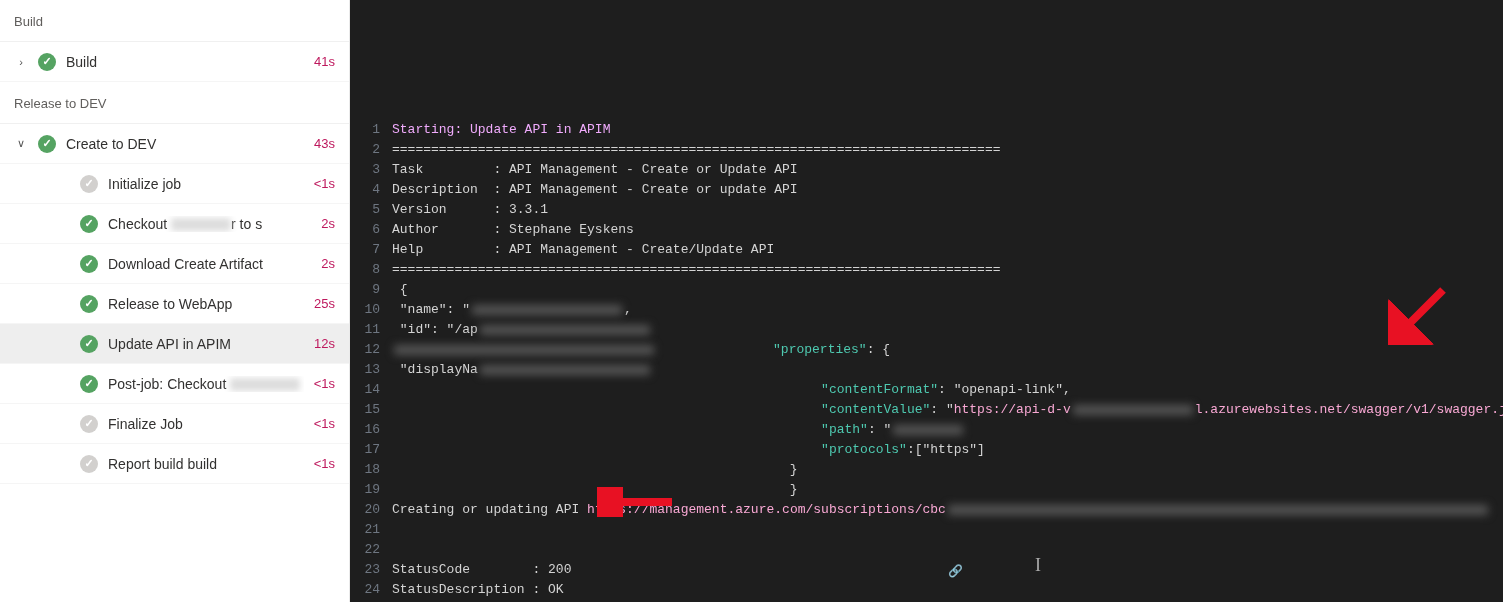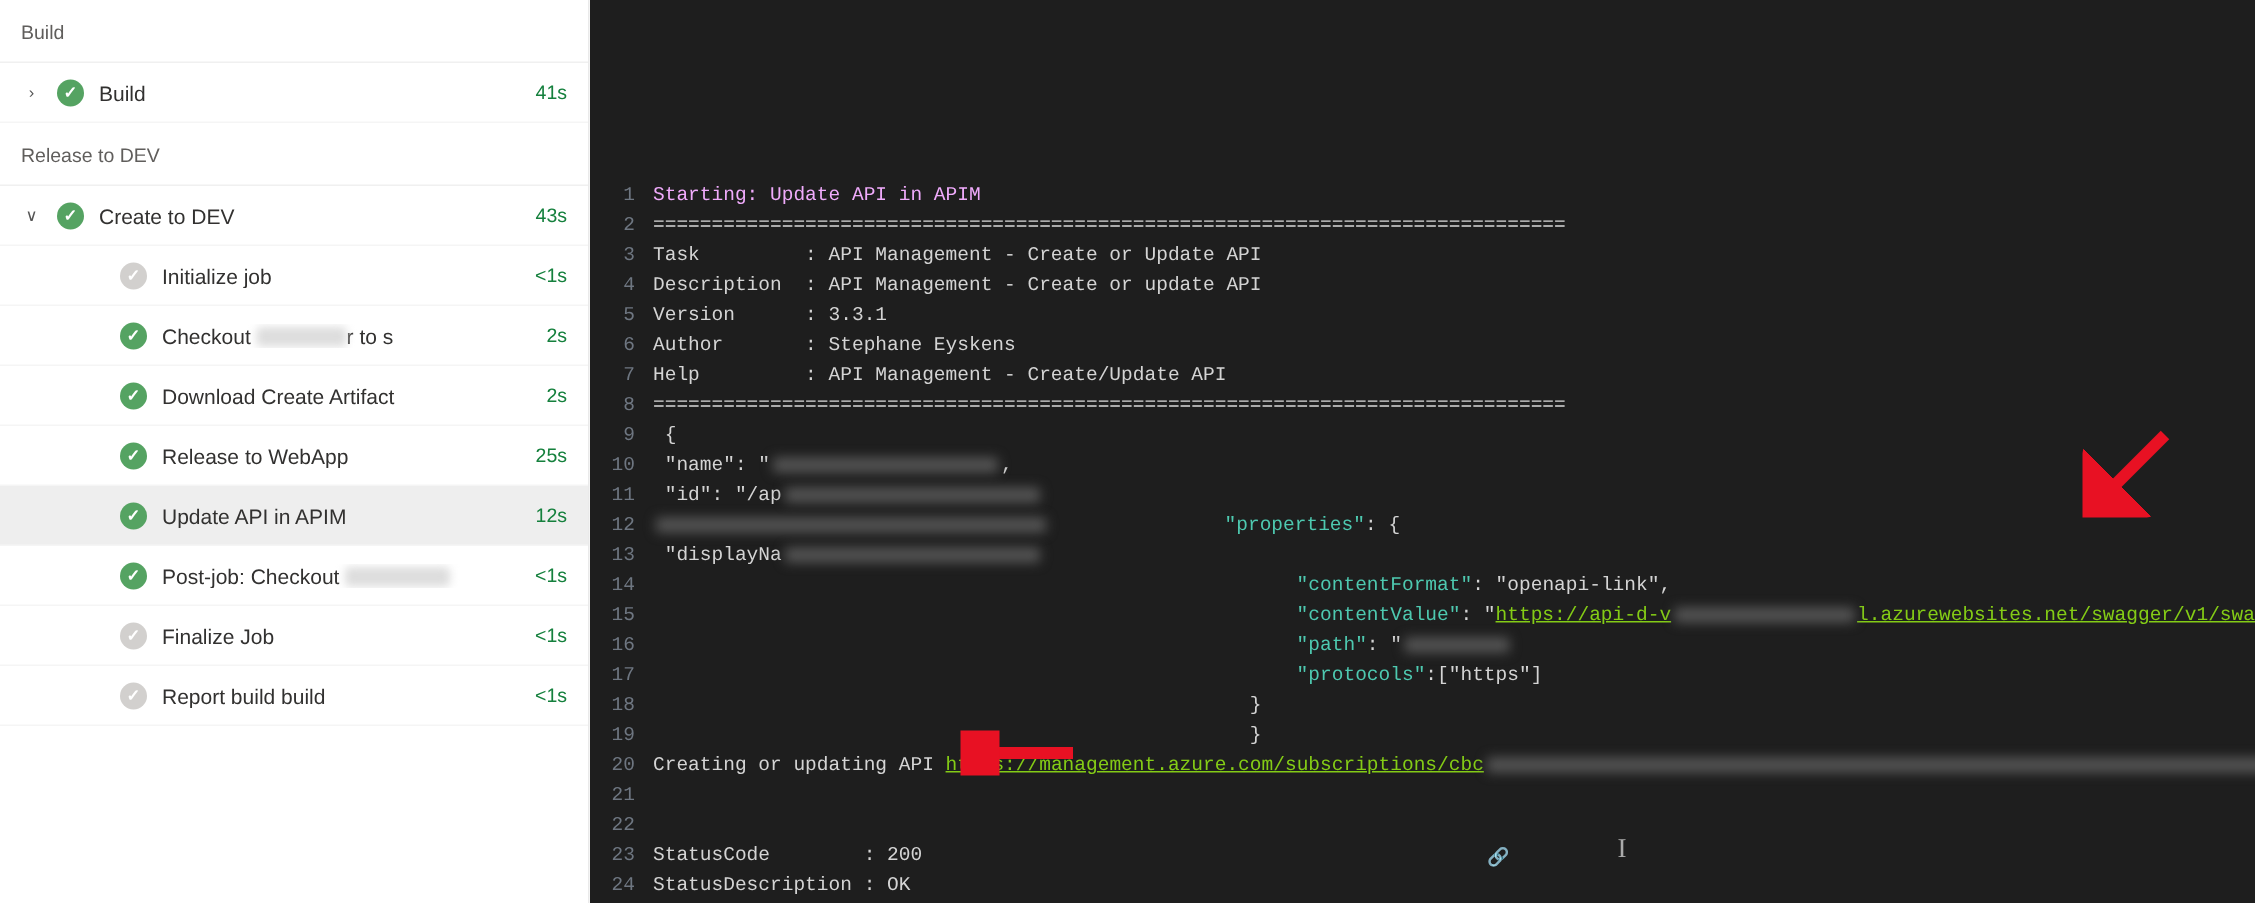--- a/index.html
+++ b/index.html
@@ -7,21 +7,21 @@
     font-family: "Segoe UI", -apple-system, sans-serif;
     display: flex;
     width: 1503px;
     height: 602px;
     background: #fff;
     overflow: hidden;
   }
 
   
   .sidebar {
-    width: 393px;
+    width: 350px;
     flex-shrink: 0;
     background: #fff;
     border-right: 1px solid #eaeaea;
     color: #605e5c;
     font-size: 13px;
     overflow-y: auto;
   }
   .sb-heading {
     padding: 14px 14px 12px;
     font-size: 13px;
@@ -40,21 +40,21 @@
   .sb-row.active { background: #eeeeee; }
   .sb-row .chev {
     width: 14px;
     text-align: center;
     color: #555;
     font-size: 11px;
   }
   .sb-row .chev.empty { visibility: hidden; }
   .sb-row .icon { width: 18px; display:flex; align-items:center; justify-content:center; }
   .sb-row .label { flex: 1; color: #323130; font-size: 14px; white-space: nowrap; overflow:hidden; text-overflow:ellipsis; }
-  .sb-row .time { color: #15803d; font-size: 13px; }
+  .sb-row .time { color: #be185d; font-size: 13px; }
   .indent-1 { padding-left: 14px; }
   .indent-2 { padding-left: 56px; }
   .blur-chip {
     display:inline-block; height:13px; background:#ddd; border-radius:3px; filter:blur(3px); vertical-align:middle;
   }
 
   
   .ok-circle { width:18px; height:18px; border-radius:50%; background:#55a362; display:flex; align-items:center; justify-content:center; color:#fff; font-size:11px; font-weight:bold;}
   .grey-circle { width:18px; height:18px; border-radius:50%; background:#d2d0ce; display:flex; align-items:center; justify-content:center; color:#fff; font-size:11px; font-weight:bold;}
 
@@ -75,21 +75,21 @@
     width: 40px;
     flex-shrink:0;
     text-align:right;
     padding-right:10px;
     color:#6e7681;
     user-select:none;
   }
   .lc { padding-left:2px; }
   .green { color:#f0abfc; }
   .cyan  { color:#4ec9b0; }
-  .link  { color:#84cc16; text-decoration: underline; }
+  .link  { color:#f9a8d4; }
   .log-blur {
     display:inline-block; height:10px; background:#555; border-radius:2px; filter: blur(4px); vertical-align:middle; margin:0 2px;
   }
 
   
   .arrow {
     position:absolute;
     pointer-events:none;
   }
   .arrow svg { display:block; }

